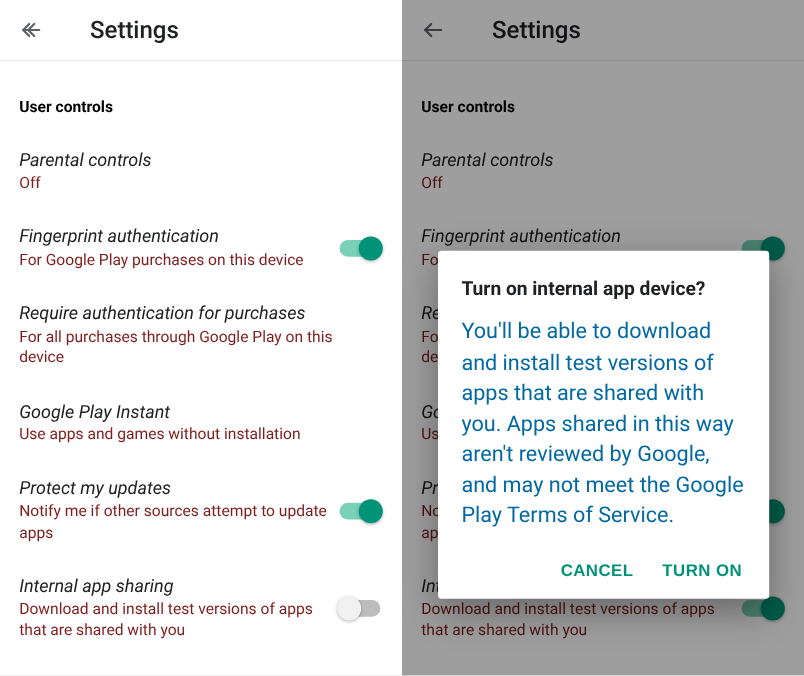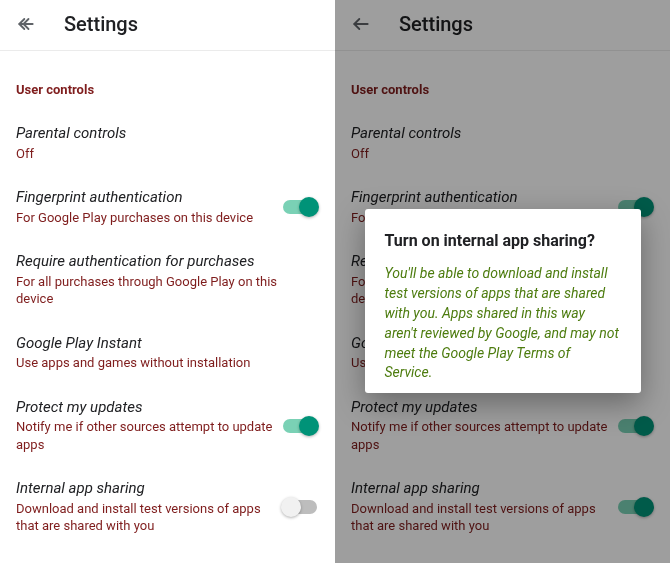--- a/index.html
+++ b/index.html
@@ -15,22 +15,24 @@
     .panel {
       width: 50%;
       height: 100%;
       position: relative;
       background: #fff;
       overflow: hidden;
     }
     .appbar {
       height: 50px;
       display: flex;
-      padding: 12px 14px;
+      align-items: center;
+      padding: 0 14px;
       box-shadow: 0 1px 0 rgba(0,0,0,0.08);
+      gap: 11px;
     }
     .back-icon {
       display: inline-flex;
       align-items: center;
       justify-content: center;
       width: 24px;
       height: 24px;
       margin-right: 26px;
       color: #5f6368;
     }
@@ -39,21 +41,21 @@
       font-size: 20px;
       font-weight: 500;
       color: #202124;
     }
     .content {
       padding-top: 32px;
     }
     .section-header {
       font-size: 13px;
       font-weight: 700;
-      color: #7f1d1d;
+      color: #000000;
       padding: 0 16px 14px;
     }
     .setting-row {
       display: flex;
       align-items: center;
       padding: 13px 16px;
       min-height: 58px;
     }
     .setting-text {
       flex: 1;
@@ -119,24 +121,23 @@
       box-shadow: 0 10px 30px rgba(0,0,0,0.35);
       padding: 22px 20px 10px;
     }
     .dialog-title {
       font-size: 16px;
       font-weight: 700;
       color: #202124;
       margin-bottom: 14px;
     }
     .dialog-body {
-      font-size: 14px;
-      color: #4d7c0f;
+      font-size: 18px;
+      color: #0369a1;
       line-height: 1.42;
-      font-style: italic;
     }
     .dialog-actions {
       display: flex;
       justify-content: flex-end;
       gap: 24px;
       margin-top: 20px;
       padding: 4px 2px 6px;
     }
     .dialog-btn {
       background: none;
@@ -268,16 +269,20 @@
         <div class="setting-title">Internal app sharing</div>
         <div class="setting-sub">Download and install test versions of apps that are shared with you</div>
       </div>
       <input type="checkbox" class="switch" checked="" style="">
     </div>
   </div>
 
   <div class="scrim"></div>
 
   <div class="dialog">
-    <div class="dialog-title">Turn on internal app sharing?</div>
+    <div class="dialog-title">Turn on internal app device?</div>
     <div class="dialog-body">You'll be able to download and install test versions of apps that are shared with you. Apps shared in this way aren't reviewed by Google, and may not meet the Google Play Terms of Service.</div>
+    <div class="dialog-actions">
+      <button class="dialog-btn">CANCEL</button>
+      <button class="dialog-btn">TURN ON</button>
+    </div>
   </div>
 </div>
 
 </body></html>

